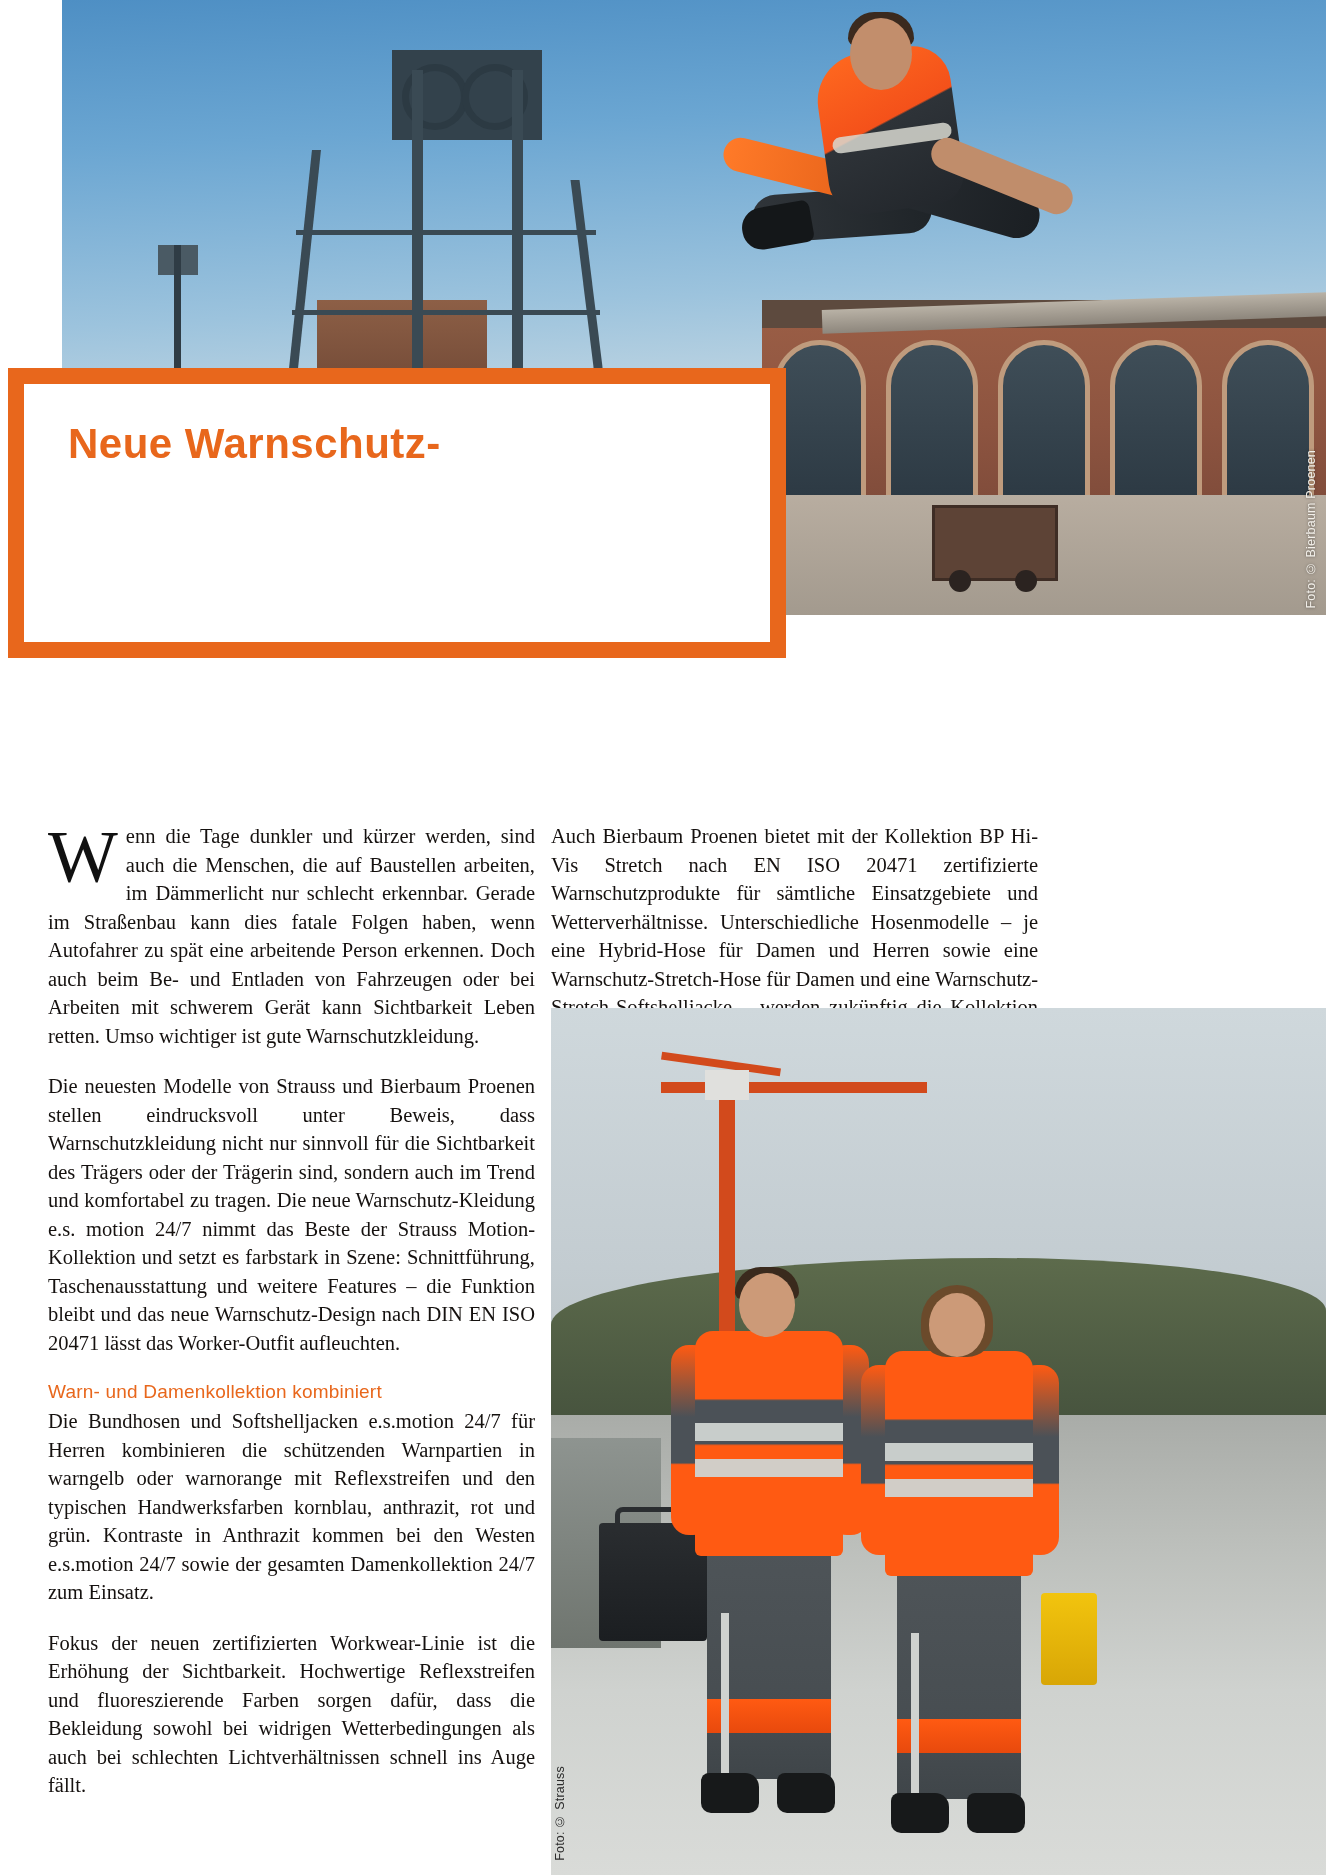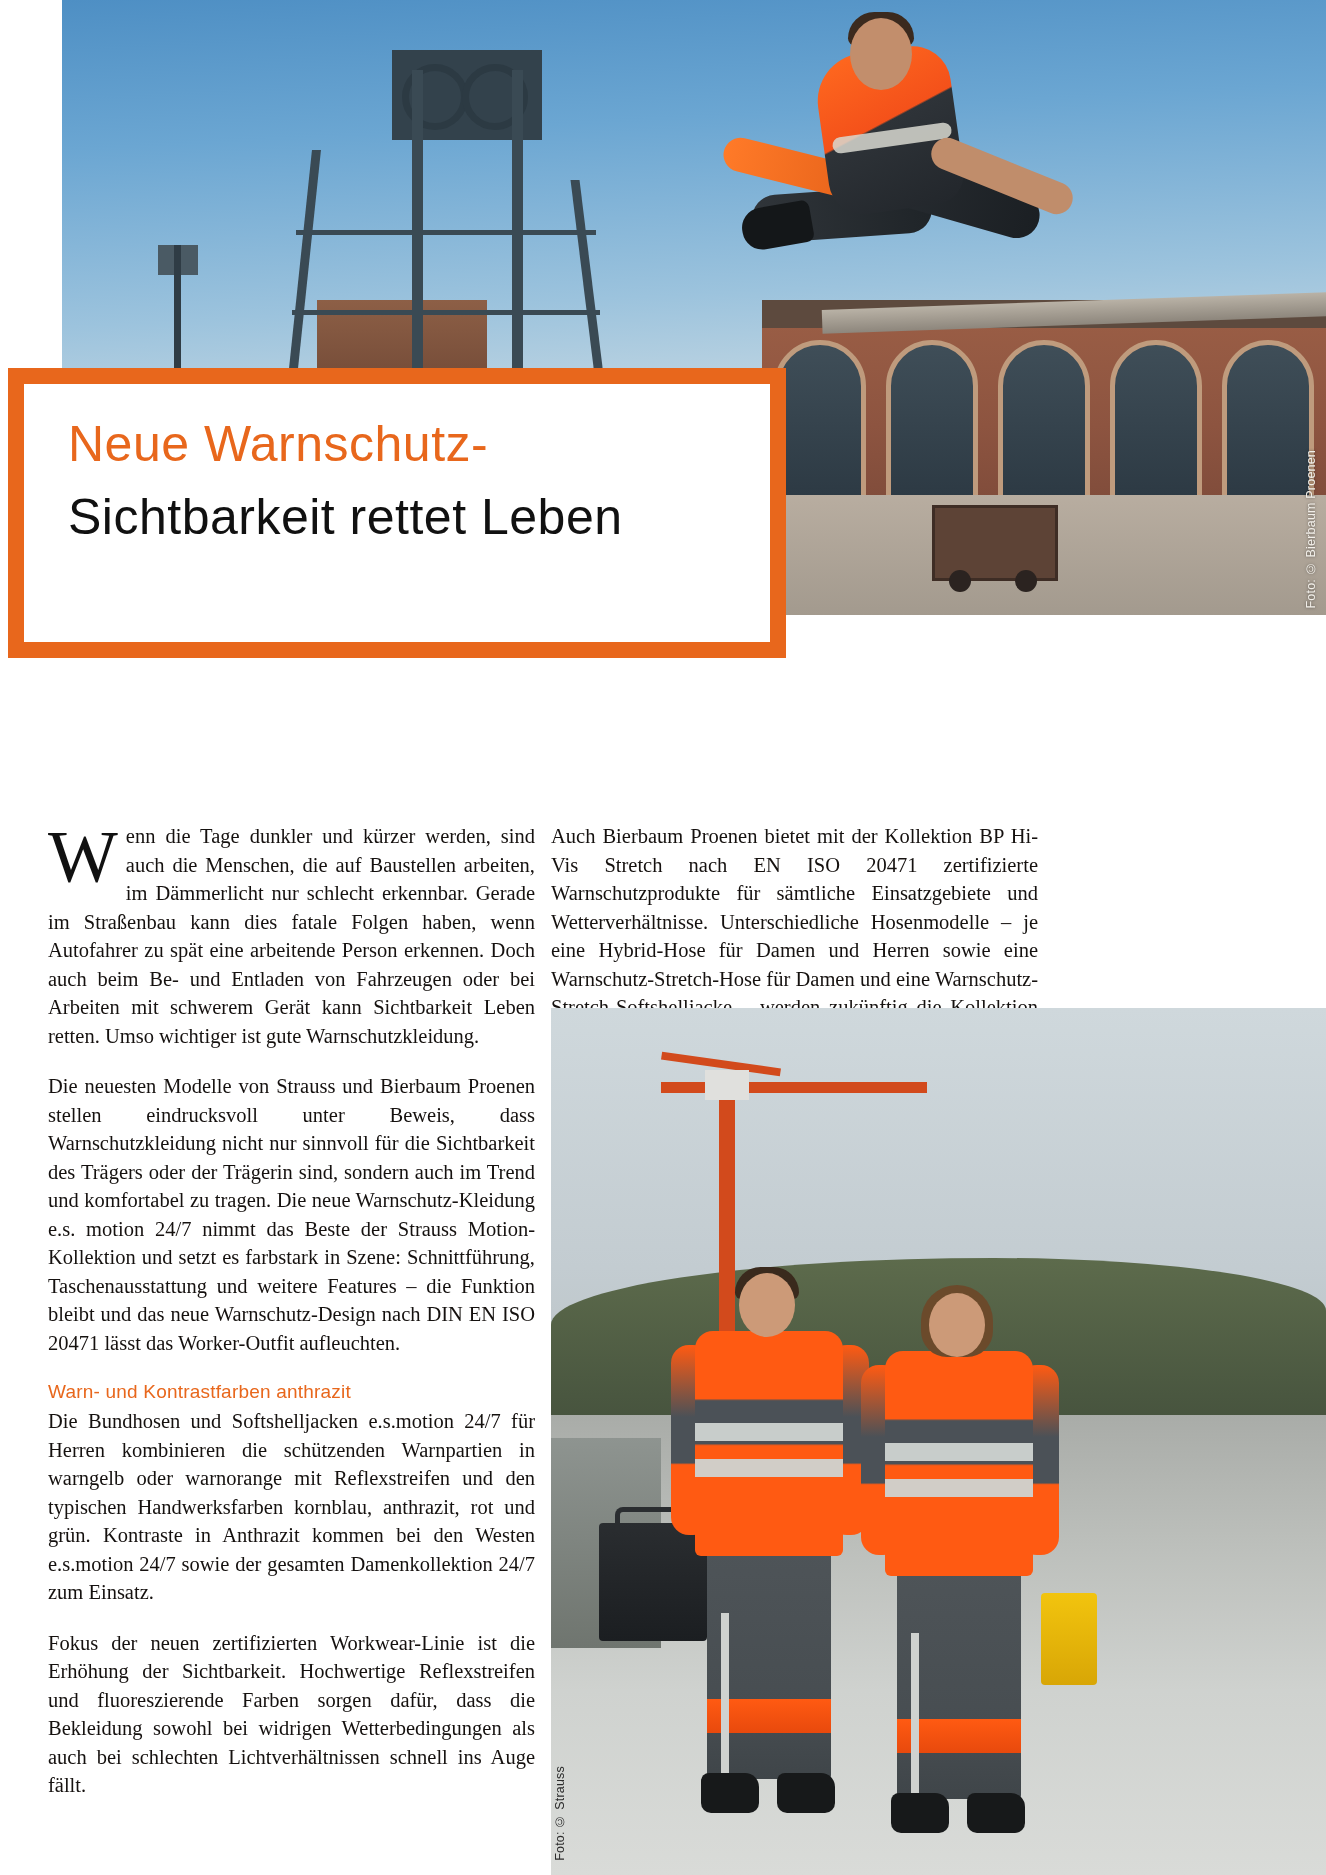--- a/index.html
+++ b/index.html
@@ -135,23 +135,23 @@
     box-sizing:border-box;
   }
   .title-inner{
     position:absolute;left:0;top:0;width:100%;height:100%;
     padding:22px 0 0 44px;
     box-sizing:border-box;
   }
   .title-l1,.title-l2{
     font-family:"Liberation Sans", sans-serif;
     color:#e8671c;
-    font-size:50px;
+    font-size:42px;
     line-height:76px;
-    font-weight:400;
+    font-weight:700;
     letter-spacing:.5px;
     white-space:nowrap;
   }
   .title-sub{
     font-family:"Liberation Sans", sans-serif;
     color:#111111;
     font-size:50px;
     line-height:62px;
     font-weight:400;
     letter-spacing:.5px;
@@ -340,28 +340,27 @@
     <div class="w-hair"></div>
     <div class="w-head"></div>
   </div>
 </div>
 
 <div class="credit-hero-txt">Foto: © Bierbaum Proenen</div>
 
 <div class="title-box">
   <div class="title-inner">
     <div class="title-l1">Neue Warnschutz-</div>
-    <div class="title-sub">Sichtbarkeit rettet Leben</div>
   </div>
 </div>
 
 <div class="col col-left">
   <p><span class="dropcap">W</span><span>enn die Tage dunkler und kürzer werden, sind auch die Menschen, die auf Baustellen arbeiten, im Dämmerlicht nur schlecht erkennbar. Gerade im Straßenbau kann dies fatale Folgen haben, wenn Autofahrer zu spät eine arbeitende Person erkennen. Doch auch beim Be- und Entladen von Fahrzeugen oder bei Arbeiten mit schwerem Gerät kann Sichtbarkeit Leben retten. Umso wichtiger ist gute Warnschutzkleidung.</span></p>
   <p>Die neuesten Modelle von Strauss und Bierbaum Proenen stellen eindrucksvoll unter Beweis, dass Warnschutzkleidung nicht nur sinnvoll für die Sichtbarkeit des Trägers oder der Trägerin sind, sondern auch im Trend und komfortabel zu tragen. Die neue Warnschutz-Kleidung e.s. motion 24/7 nimmt das Beste der Strauss Motion-Kollektion und setzt es farbstark in Szene: Schnittführung, Taschenausstattung und weitere Features – die Funktion bleibt und das neue Warnschutz-Design nach DIN EN ISO 20471 lässt das Worker-Outfit aufleuchten.</p>
-  <div class="sub-orange">Warn- und Kontrastfarben anthrazit</div>
+  <div class="sub-orange">Warn- und Damenkollektion kombiniert</div>
   <p>Die Bundhosen und Softshelljacken e.s.motion 24/7 für Herren kombinieren die schützenden Warnpartien in warngelb oder warnorange mit Reflexstreifen und den typischen Handwerksfarben kornblau, anthrazit, rot und grün. Kontraste in Anthrazit kommen bei den Westen e.s.motion 24/7 sowie der gesamten Damenkollektion 24/7 zum Einsatz.</p>
   <p>Fokus der neuen zertifizierten Workwear-Linie ist die Erhöhung der Sichtbarkeit. Hochwertige Reflexstreifen und fluoreszierende Farben sorgen dafür, dass die Bekleidung sowohl bei widrigen Wetterbedingungen als auch bei schlechten Lichtverhältnissen schnell ins Auge fällt.</p>
 </div>
 
 <div class="col col-right">
   <p><span>Auch Bierbaum Proenen bietet mit der Kollektion BP Hi-Vis Stretch nach EN ISO 20471 zertifizierte Warnschutzprodukte für sämtliche Einsatzgebiete und Wetterverhältnisse. Unterschiedliche Hosenmodelle – je eine Hybrid-Hose für Damen und Herren sowie eine Warnschutz-Stretch-Hose für Damen und eine Warnschutz-Stretch-Softshelljacke – werden zukünftig die Kollektion ergänzen. „Damit schaffen wir noch mehr Auswahlmöglichkeiten“, sagt Heike Altenhofen, Produktmanagerin bei BP. Das Gewebe ist industriewäschegeeignet.</span><span class="endmark"></span></p>
 </div>
 
 <div class="links">
   <a href="#">engelbert-strauss.de</a>

